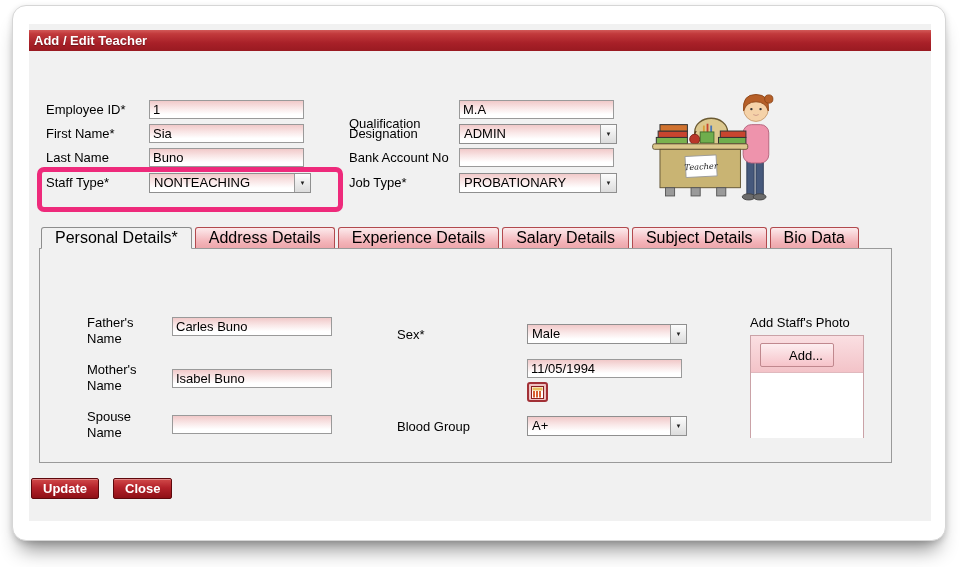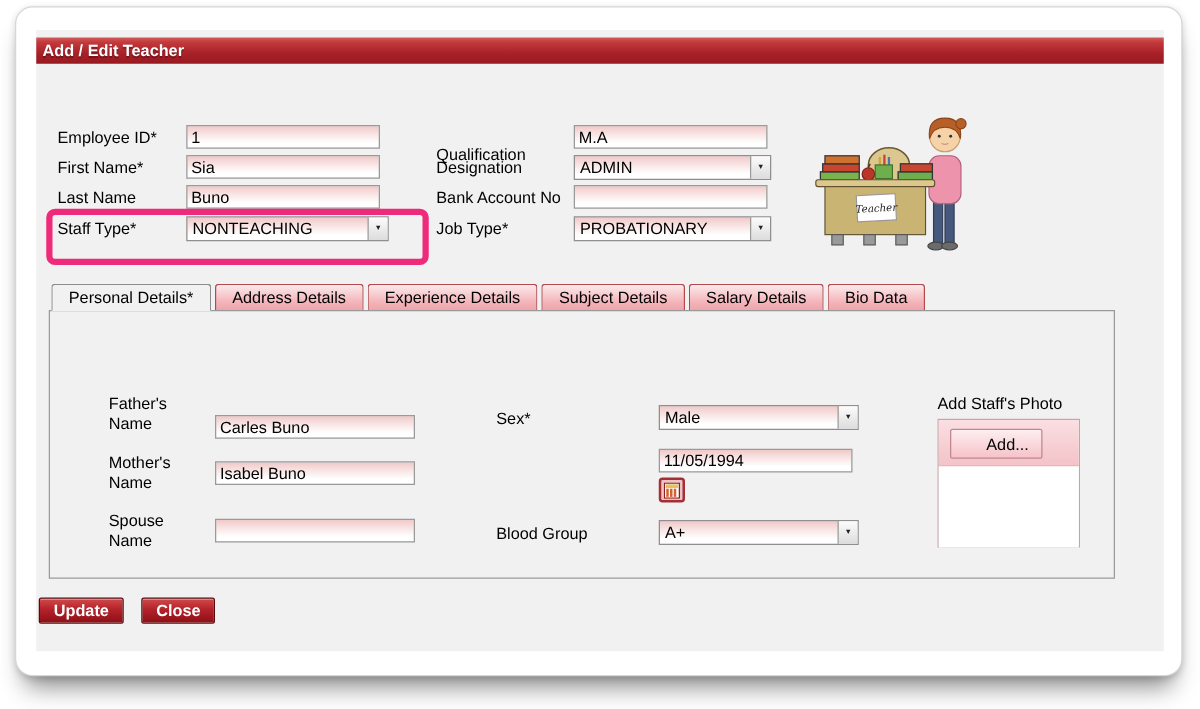--- a/index.html
+++ b/index.html
@@ -48,21 +48,21 @@
 
   
   .highlight {
     position:absolute; left:8px; top:143px; width:306px; height:45px;
     border:5px solid #ee2a7b; border-radius:7px; pointer-events:none; z-index:5;
   }
 
   
   .tabs { position:absolute; left:12px; top:203px; display:flex; gap:3px; z-index:2; }
   .tab {
-    height:21px; line-height:20px; padding:0 13px; font-size:13px; color:#000;
+    height:21px; line-height:20px; padding:0 13px; font-size:16px; color:#000;
     border:1px solid #b24a4e; border-bottom:none; border-radius:3px 3px 0 0;
     background:linear-gradient(180deg,#fceaec 0%, #f3b3b8 70%, #eda6ab 100%);
     cursor:pointer; white-space:nowrap;
   }
   .tab.active {
     background:#f1f1f1; border:1px solid #8d8d8d; border-bottom:1px solid #f1f1f1;
     height:22px; position:relative; z-index:3;
   }
 
   
@@ -194,29 +194,29 @@
       <g transform="rotate(-3 57 92)">
         <rect x="40" y="80" width="34" height="23" fill="#ffffff" stroke="#999"></rect>
         <text x="57" y="95" text-anchor="middle" font-size="9" font-style="italic" font-family="DejaVu Serif, serif" fill="#222">Teacher</text>
       </g>
     </svg>
 
     <div class="tabs">
       <div class="tab active">Personal Details*</div>
       <div class="tab">Address Details</div>
       <div class="tab">Experience Details</div>
+      <div class="tab">Salary Details</div>
       <div class="tab">Subject Details</div>
-      <div class="tab">Salary Details</div>
       <div class="tab">Bio Data</div>
     </div>
 
     <div class="panel">
 
       <span class="lbl" style="left:47px; top:66px; width:64px;">Father's Name</span>
-      <input class="inp" style="left: 132px; top: 68px; width: 160px; margin-top: 15px;" value="Carles Buno">
+      <input class="inp" style="left: 132px; top: 68px; width: 160px;" value="Carles Buno">
 
       <span class="lbl" style="left:47px; top:113px; width:64px;">Mother's Name</span>
       <input class="inp" style="left: 132px; top: 120px; width: 160px;" value="Isabel Buno">
 
       <span class="lbl" style="left:47px; top:160px; width:64px;">Spouse Name</span>
       <input class="inp" style="left: 132px; top: 166px; width: 160px;" value="">
 
       <span class="lbl" style="left:357px; top:78px;">Sex*</span>
       <div class="sel" style="left:487px; top:75px; width:160px;">
         <span class="sel-text">Male</span>

